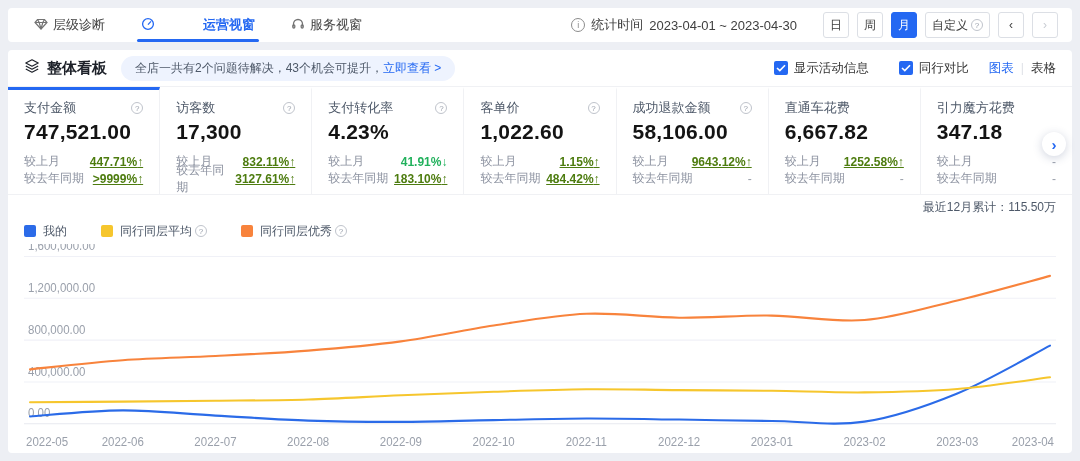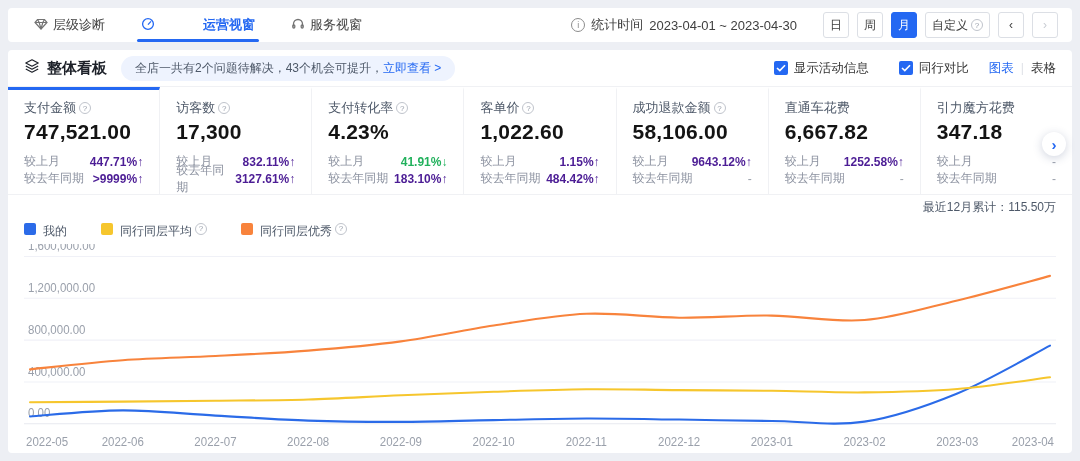--- a/index.html
+++ b/index.html
@@ -45,37 +45,37 @@
   .viewswitch { margin-left:20px; display:flex; align-items:center; }
   .vs-active { color:#2468f2; cursor:pointer; }
   .vs-div { color:#e0e2e8; margin:0 7px; }
   .vs-idle { color:#333; cursor:pointer; }
 
   
   .cards { display:flex; border-bottom:1px solid #f0f1f4; flex:0 0 auto; height:108px; }
   .card { flex:1 1 0; padding:9px 16px 0; border-right:1px solid #f0f1f4; border-top:3px solid transparent; position:relative; cursor:pointer; }
   .card:last-child { border-right:none; }
   .card.selected { border-top-color:#2468f2; }
-  .card-title { font-size:13px; color:#4e5969; display:flex; align-items:center; height:18px; }
+  .card-title { font-size:13px; color:#4e5969; display:flex; align-items:center; height:18px;justify-content:space-between; }
   .card-value { font-size:21px; font-weight:bold; color:#141414; margin:3px 0 9px; letter-spacing:.2px; }
   .chg { display:flex; justify-content:space-between; align-items:center; font-size:12px; height:17px; }
   .chg-label { color:#8c92a0; }
   .chg-val { font-weight:bold; }
-  .chg-val.up { color:#4c1d95; }
+  .chg-val.up { color:#4d7c0f;text-decoration:underline; }
   .chg-val.down { color:#21b15c; }
   .chg-val.none { color:#9aa0ab; font-weight:normal; }
   .cards-next { position:absolute; right:6px; top:82px; width:24px; height:24px; border-radius:50%;
                 background:#fff; box-shadow:0 2px 10px rgba(40,60,110,.22); display:flex; align-items:center;
                 justify-content:center; color:#2468f2; font-size:15px; font-weight:bold; cursor:pointer; z-index:3; }
 
   
   .cumulative { height:25px; display:flex; align-items:center; justify-content:flex-end;
                 padding-right:16px; font-size:12px; color:#4e5969; flex:0 0 auto; }
   .legend { height:22px; display:flex; align-items:center; padding:0 16px; flex:0 0 auto; }
-  .legend-item { display:flex; margin-right:34px; font-size:12px; color:#4e5969; cursor:pointer; }
+  .legend-item { display:flex; align-items:center; margin-right:34px; font-size:12px; color:#4e5969; cursor:pointer; }
   .legend-swatch { width:12px; height:12px; border-radius:2px; margin-right:7px; }
   .chartwrap { flex:1; padding:2px 16px 0; }
   .chartwrap svg { display:block; width:100%; height:100%; }
   .tick-label { font-size:11.5px; fill:#9aa0ab; }
 </style>
 </head>
 <body>
 
 <div class="page">
 

